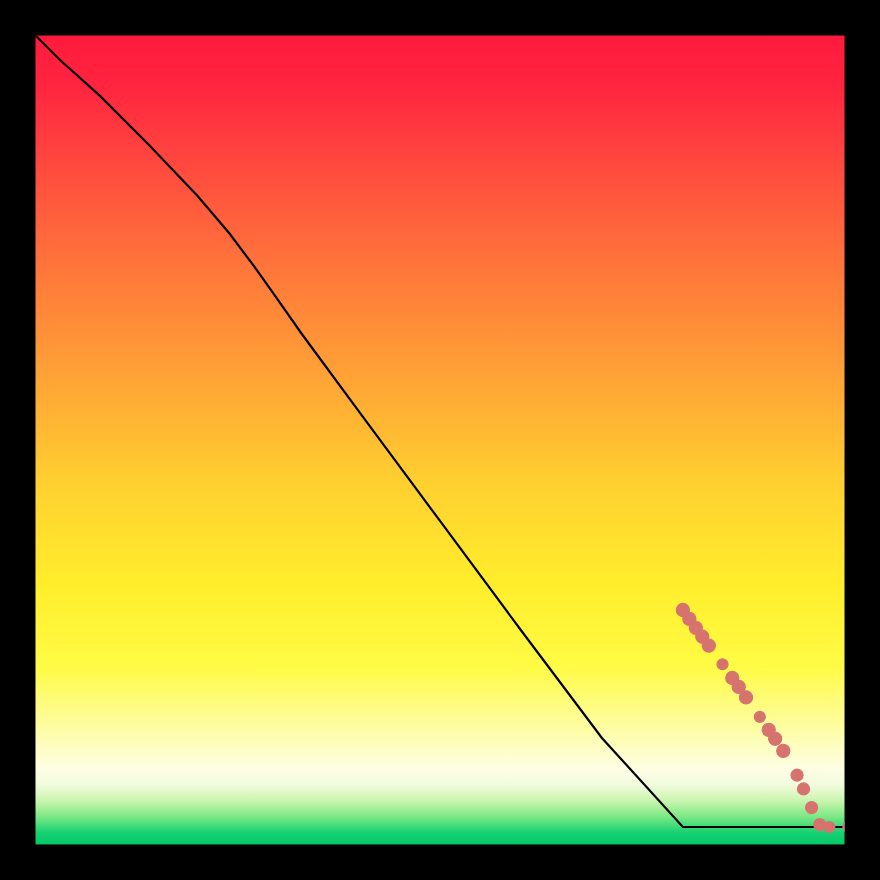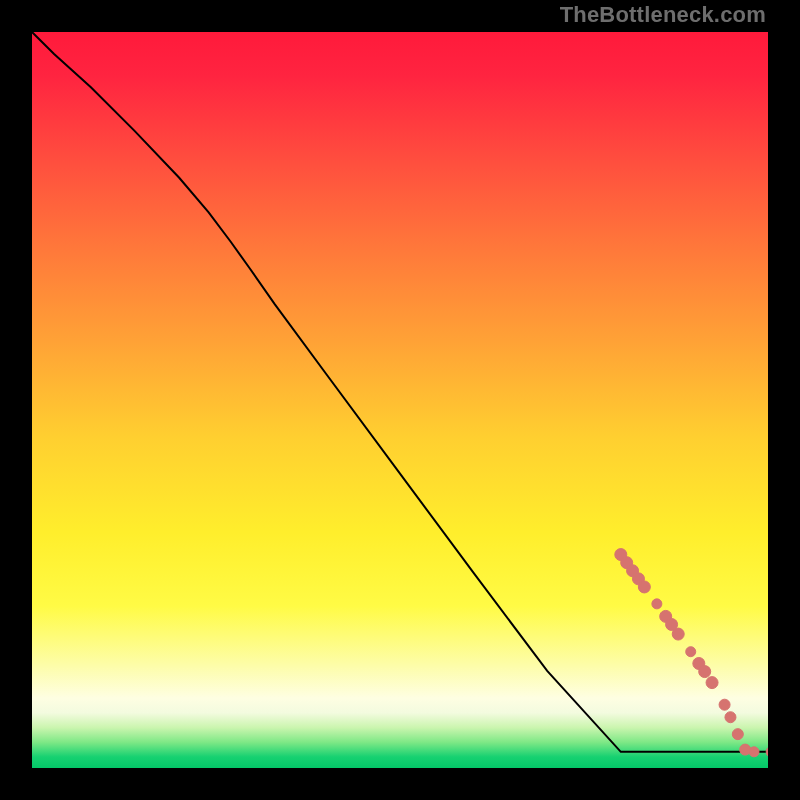--- a/index.html
+++ b/index.html
@@ -41,21 +41,20 @@
   }
   svg.overlay {
     position: absolute;
     inset: 0;
   }
 </style>
 </head>
 <body>
 
 <div class="frame">
-  <div class="watermark">TheBottleneck.com</div>
 
   <div class="plot-area">
     <svg class="gradient-bg" viewBox="0 0 736 736" preserveAspectRatio="none">
       <defs>
         <linearGradient id="bgGrad" x1="0" y1="0" x2="0" y2="1">
             <stop offset="0%" stop-color="#ff1a3b"></stop>
             <stop offset="6%" stop-color="#ff2440"></stop>
             <stop offset="18%" stop-color="#ff503e"></stop>
             <stop offset="30%" stop-color="#ff7a3a"></stop>
             <stop offset="42%" stop-color="#ffa236"></stop>

